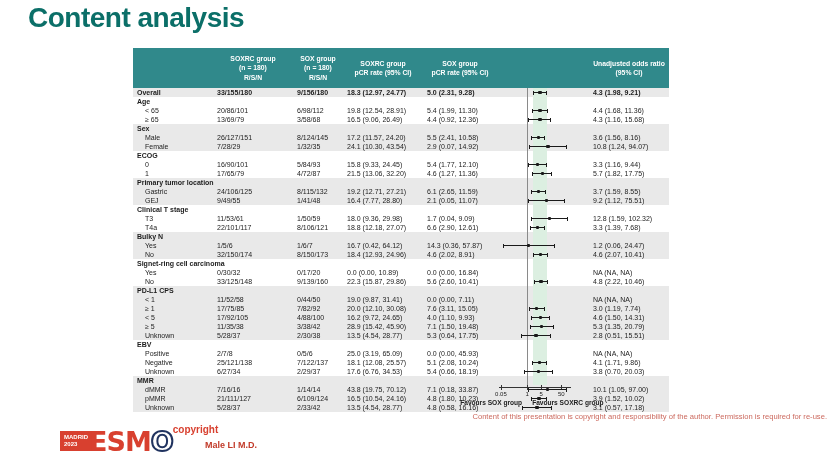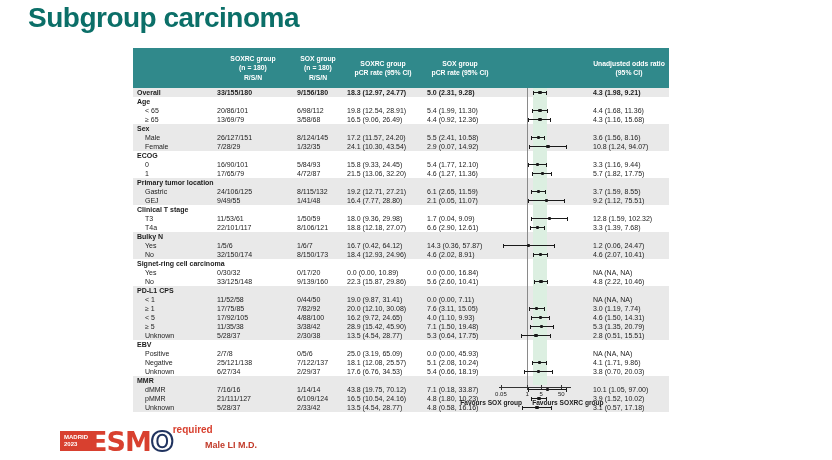--- a/index.html
+++ b/index.html
@@ -46,21 +46,21 @@
         margin-left:-3px;margin-top:6px;font-family:"DejaVu Sans",sans-serif;}
   .esmo-o{color:#fff;-webkit-text-stroke:2px #20335f;}
   @supports not (-webkit-text-stroke:1px black){.esmo-o{color:#20335f;}}
   .congress{color:#d8402f;font-size:10px;font-weight:bold;margin-top:2px;margin-left:0;}
   .credit{position:absolute;left:205px;top:440px;color:#c23b2a;font-size:9px;font-weight:bold;}
 </style>
 </head>
 <body>
 
 <div class="slide">
-  <div class="title">Subgroup carcinoma</div>
+  <div class="title">Content analysis</div>
 
   <div class="table">
     <div class="thead grid-row" id="thead">
         <div class="hcell"></div>
         <div class="hcell">
           <div>SOXRC group</div>
           <div>(n = 180)</div>
           <div>R/S/N</div>
         </div>
         <div class="hcell">
@@ -558,25 +558,26 @@
         <div class="tick" style="left: 44.2081px;"></div>
         <div class="ticklab" style="left: 44.2081px;">5</div>
         <div class="tick" style="left: 64.3368px;"></div>
         <div class="ticklab" style="left: 64.3368px;">50</div>
         <div class="fav" style="left: 25.1387px; transform: translateX(-100%);">Favours SOX group</div>
         <div class="fav" style="left: 35.1387px;">Favours SOXRC group</div>
       </div>
   </div>
 
   <div class="footnotes">
+    <div class="fn-red">Content of this presentation is copyright and responsibility of the author. Permission is required for re-use.</div>
   </div>
 
   <div class="logo">
     <div class="madrid">
       <div>MADRID</div>
       <div>2023</div>
     </div>
     <div class="esmo"><span>ESM</span><span class="esmo-o">O</span></div>
-    <div class="congress">required</div>
+    <div class="congress">copyright</div>
   </div>
 
   <div class="credit">Male LI M.D.</div>
 </div>
 
 </body></html>

